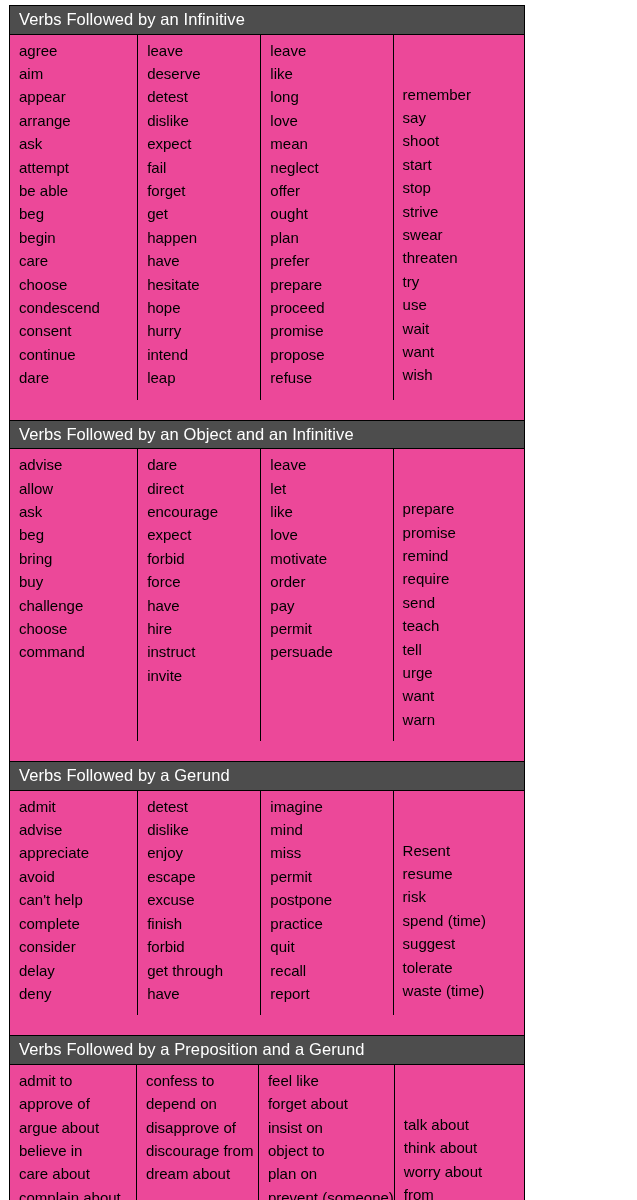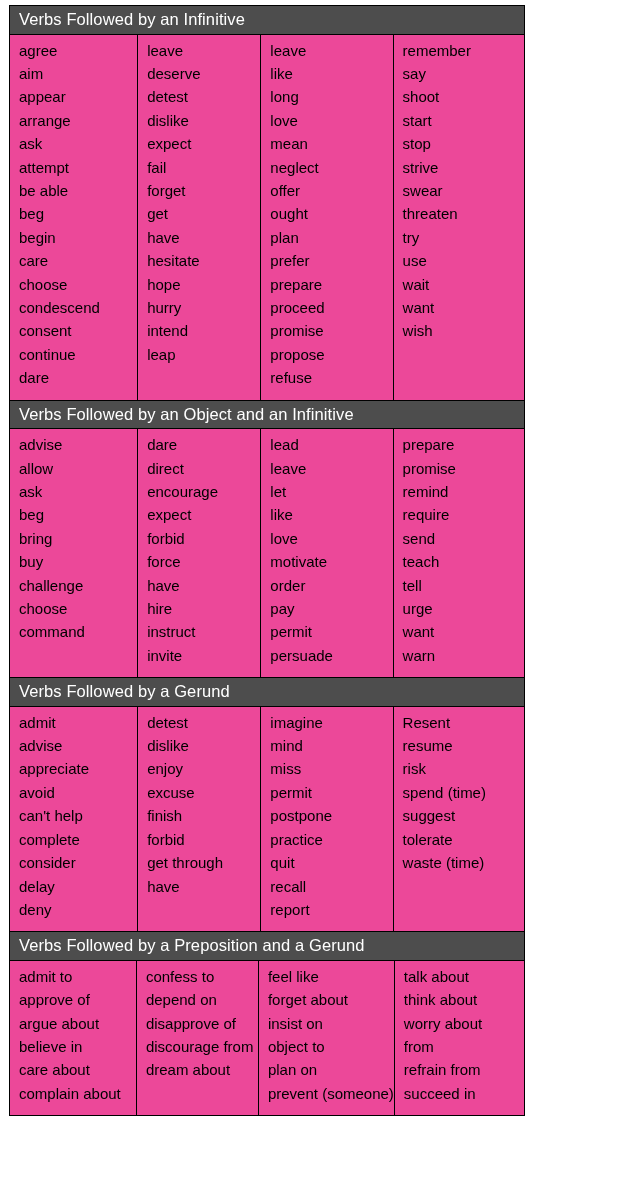--- a/index.html
+++ b/index.html
@@ -38,38 +38,39 @@
     font-size: 16.5px;
     line-height: 1;
     padding: 5px 0 6px 9px;
     letter-spacing: 0.1px;
     border-bottom: 1.5px solid #000000;
     box-sizing: border-box;
     white-space: nowrap;
   }
   .section + .section > .section-header {
     border-top: 1.5px solid #000000;
+    margin-top: 20px;
   }
   .cols {
     display: flex;
     width: 100%;
     box-sizing: border-box;
   }
   .col {
     box-sizing: border-box;
     padding: 4px 0 10px 9px;
     border-right: 1.5px solid #000000;
   }
   .col:last-child {
     border-right: none;
   }
   .col-0 { width: 154px; }
   .col-1 { width: 148px; }
   .col-2 { width: 159px; }
-  .col-3 { width: 157px; }
+  .col-3 { width: 157px; margin-top: 44px; }
   .word {
     font-size: 15px;
     line-height: 23.4px;
     color: #000000;
     white-space: nowrap;
   }
 </style>
 </head>
 <body>
 
@@ -97,20 +98,21 @@
           </div>
           <div class="col col-1">
             <div class="word">leave</div>
             <div class="word">deserve</div>
             <div class="word">detest</div>
             <div class="word">dislike</div>
             <div class="word">expect</div>
             <div class="word">fail</div>
             <div class="word">forget</div>
             <div class="word">get</div>
+            <div class="word">happen</div>
             <div class="word">have</div>
             <div class="word">hesitate</div>
             <div class="word">hope</div>
             <div class="word">hurry</div>
             <div class="word">intend</div>
             <div class="word">leap</div>
           </div>
           <div class="col col-2">
             <div class="word">leave</div>
             <div class="word">like</div>
@@ -165,21 +167,20 @@
             <div class="word">encourage</div>
             <div class="word">expect</div>
             <div class="word">forbid</div>
             <div class="word">force</div>
             <div class="word">have</div>
             <div class="word">hire</div>
             <div class="word">instruct</div>
             <div class="word">invite</div>
           </div>
           <div class="col col-2">
-            <div class="word">lead</div>
             <div class="word">leave</div>
             <div class="word">let</div>
             <div class="word">like</div>
             <div class="word">love</div>
             <div class="word">motivate</div>
             <div class="word">order</div>
             <div class="word">pay</div>
             <div class="word">permit</div>
             <div class="word">persuade</div>
           </div>
@@ -208,20 +209,21 @@
             <div class="word">can't help</div>
             <div class="word">complete</div>
             <div class="word">consider</div>
             <div class="word">delay</div>
             <div class="word">deny</div>
           </div>
           <div class="col col-1">
             <div class="word">detest</div>
             <div class="word">dislike</div>
             <div class="word">enjoy</div>
+            <div class="word">escape</div>
             <div class="word">excuse</div>
             <div class="word">finish</div>
             <div class="word">forbid</div>
             <div class="word">get through</div>
             <div class="word">have</div>
           </div>
           <div class="col col-2">
             <div class="word">imagine</div>
             <div class="word">mind</div>
             <div class="word">miss</div>

